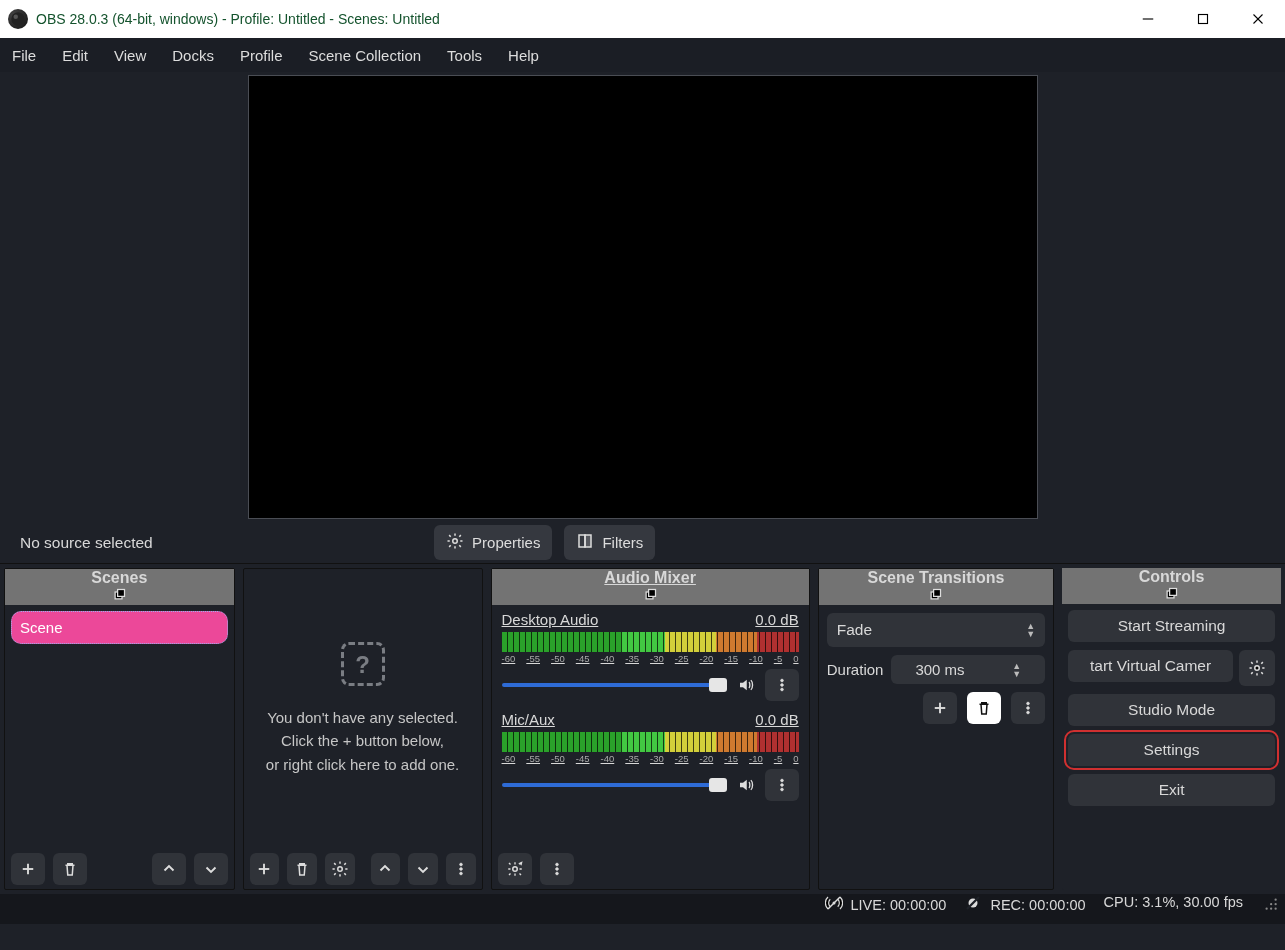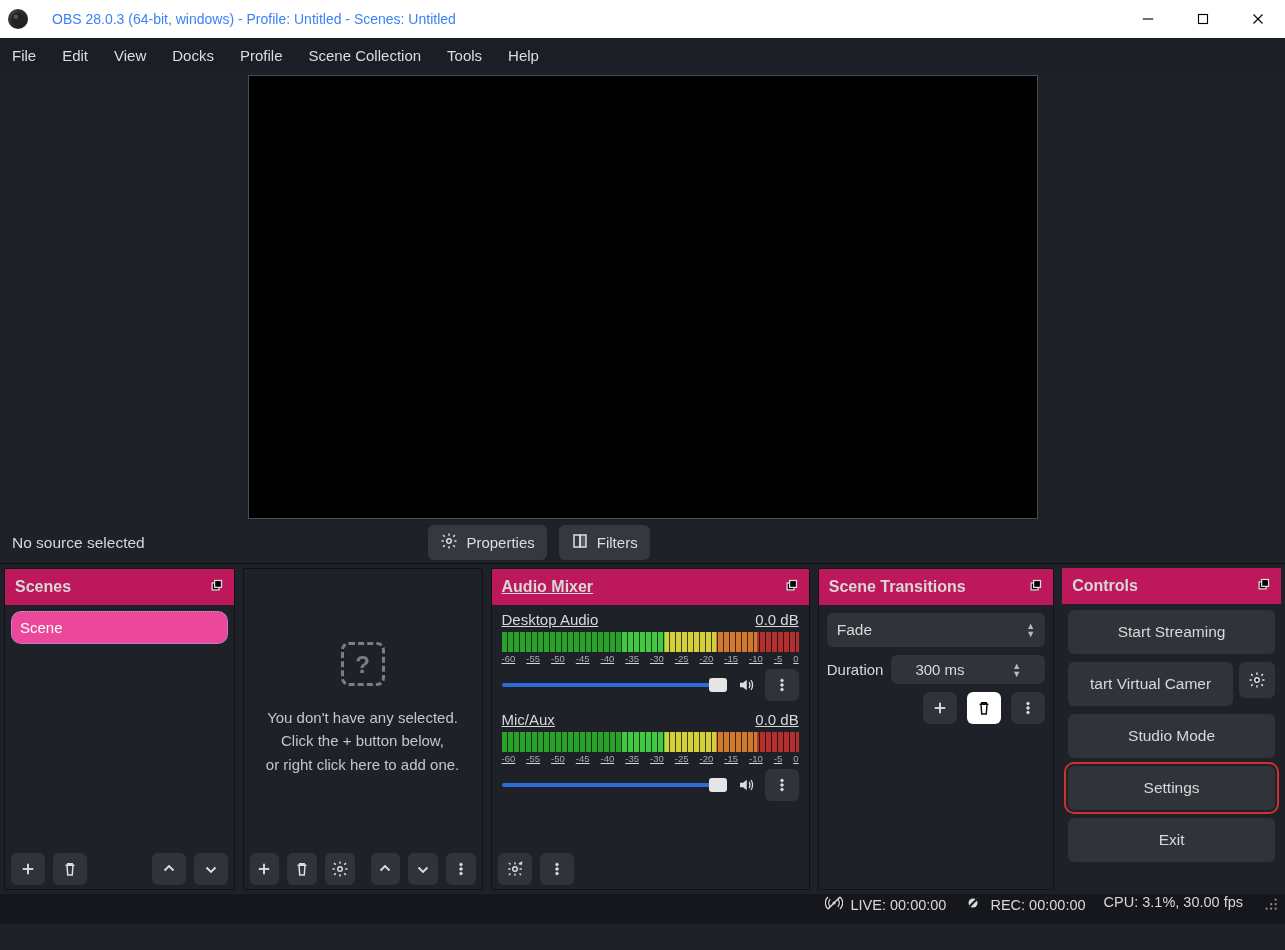--- a/index.html
+++ b/index.html
@@ -1,43 +1,43 @@
 <!DOCTYPE html>
 <html><head>
 <meta charset="utf-8">
 <style>
 * { box-sizing: border-box; margin: 0; padding: 0; font-family: "Segoe UI", Arial, sans-serif; }
 body { background: #1e2128; width: 1285px; height: 950px; overflow: hidden; color: #d8d8d8; }
 
 
 .titlebar { height: 38px; background: #fff; display: flex; align-items: center; padding-left: 8px; }
 .titlebar .app-icon { width: 20px; height: 20px; border-radius: 50%; background: radial-gradient(circle at 30% 30%, #444, #111); margin-right: 8px; display:flex; align-items:center; justify-content:center;}
-.titlebar .title { color: #3b82f6; font-size: 14px; flex: 1; margin-left: 16px; }
+.titlebar .title { color: #14532d; font-size: 14px; flex: 1; }
 .winctrls { display: flex; height: 100%; }
 .winbtn { width: 55px; display: flex; align-items: center; justify-content: center; color: #000; font-size: 14px; }
 
 
 .menubar { height: 34px; background: #1b1e25; display: flex; align-items: center; padding: 0 12px; gap: 26px; font-size: 15px; }
 .menuitem { color: #ddd; }
 
 
 .previewwrap { height: 450px; display:flex; align-items:center; justify-content:center; background:#1e2128; }
 .preview { width: 790px; height: 444px; background:#000; border:1px solid #4a4d54; }
 
 
 .underpreview { height: 42px; display:flex; align-items:center; gap:12px; padding-left:12px; background:#1e2128; border-bottom:1px solid #111;}
-.underpreview .noselect { font-size:15.5px; margin-right:auto; margin-left:0;text-align:right;}
+.underpreview .noselect { font-size:15.5px; margin-right:auto; margin-left:8px;text-align:right;}
 .btn { background:#35383f; color:#ddd; border-radius:6px; padding:8px 12px; display:flex; align-items:center; gap:8px; font-size:15px;}
 .underpreview .btn { padding:7px 12px;}
 .underpreview .spacer{flex:1}
 
 
 .docks { display:flex; gap:8px; padding:4px; height:330px;}
 .dock { background:#1e2128; border:1px solid #111; border-radius:2px; display:flex; flex-direction:column;}
-.dock-header { height:36px; background:#be185d; display:flex; align-items:center; justify-content:space-between; padding:0 10px; font-weight:700; font-size:16px;}
+.dock-header { height:36px; background:#737373; display:flex; align-items:center; justify-content:space-between; padding:0 10px; font-weight:700; font-size:16px;flex-direction:column;}
 .dock-body { flex:1; display:flex; flex-direction:column; position:relative;}
 .dock-footer { height:40px; display:flex; align-items:center; gap:8px; padding:0 6px;}
 .iconbtn { width:34px; height:32px; background:#303339; border-radius:6px; display:flex; align-items:center; justify-content:center; color:#ddd;}
 .iconbtn svg, .btn svg { stroke:#ddd; fill:none;}
 
 .scenes { width:234px;}
 .sceneitem { margin:6px; padding:7px 8px; background:#ec4899; border:1px dotted #9ab2f4; color:#fff; border-radius:10px; font-size:15px;}
 
 .sources { width:240px;}
 .sources .empty { flex:1; display:flex; flex-direction:column; align-items:center; justify-content:center; text-align:center; padding:8px 12px; color:#c6c6c6; font-size:15px; line-height:1.55;}
@@ -55,21 +55,21 @@
 .vol-icon{width:22px;height:22px;display:flex;align-items:center;justify-content:center}
 
 .transitions{width:240px;}
 .select{background:#303339;border-radius:6px;padding:8px 10px;margin:8px;display:flex;align-items:center;justify-content:space-between;font-size:15.5px;}
 .chev{display:flex;flex-direction:column;gap:0;font-size:9px;line-height:8px;color:#bbb}
 .durrow{display:flex;align-items:center;gap:8px;padding:0 8px;font-size:15px}
 .spin{flex:1;background:#303339;border-radius:6px;padding:6px 24px;display:flex;align-items:center;justify-content:space-between}
 .tbtns{display:flex;gap:10px;padding:8px;justify-content:flex-end}
 
 .controls{width:222px;padding:6px;}
-.ctrlbtn{background:#303339;border-radius:6px;height:44px;display:flex;align-items:center;justify-content:center;margin-bottom:8px;font-size:15.5px;position:relative}
+.ctrlbtn{background:#303339;border-radius:6px;height:32px;display:flex;align-items:center;justify-content:center;margin-bottom:8px;font-size:15.5px;position:relative}
 .ctrlrow{display:flex;gap:6px;margin-bottom:8px}
 .ctrlrow .ctrlbtn{flex:1;margin:0}
 .gearbox{width:36px;height:36px;background:#303339;border-radius:6px;display:flex;align-items:center;justify-content:center}
 .highlight{outline:2px solid #d03030;outline-offset:2px}
 
 
 .statusbar{height:30px;background:#15171c;display:flex;align-items:flex-start;justify-content:flex-end;gap:18px;padding:0 10px;font-size:14.5px}
 .statusbar .seg{display:flex;align-items:center;gap:8px}
 .drag{width:14px;height:14px;}
 

